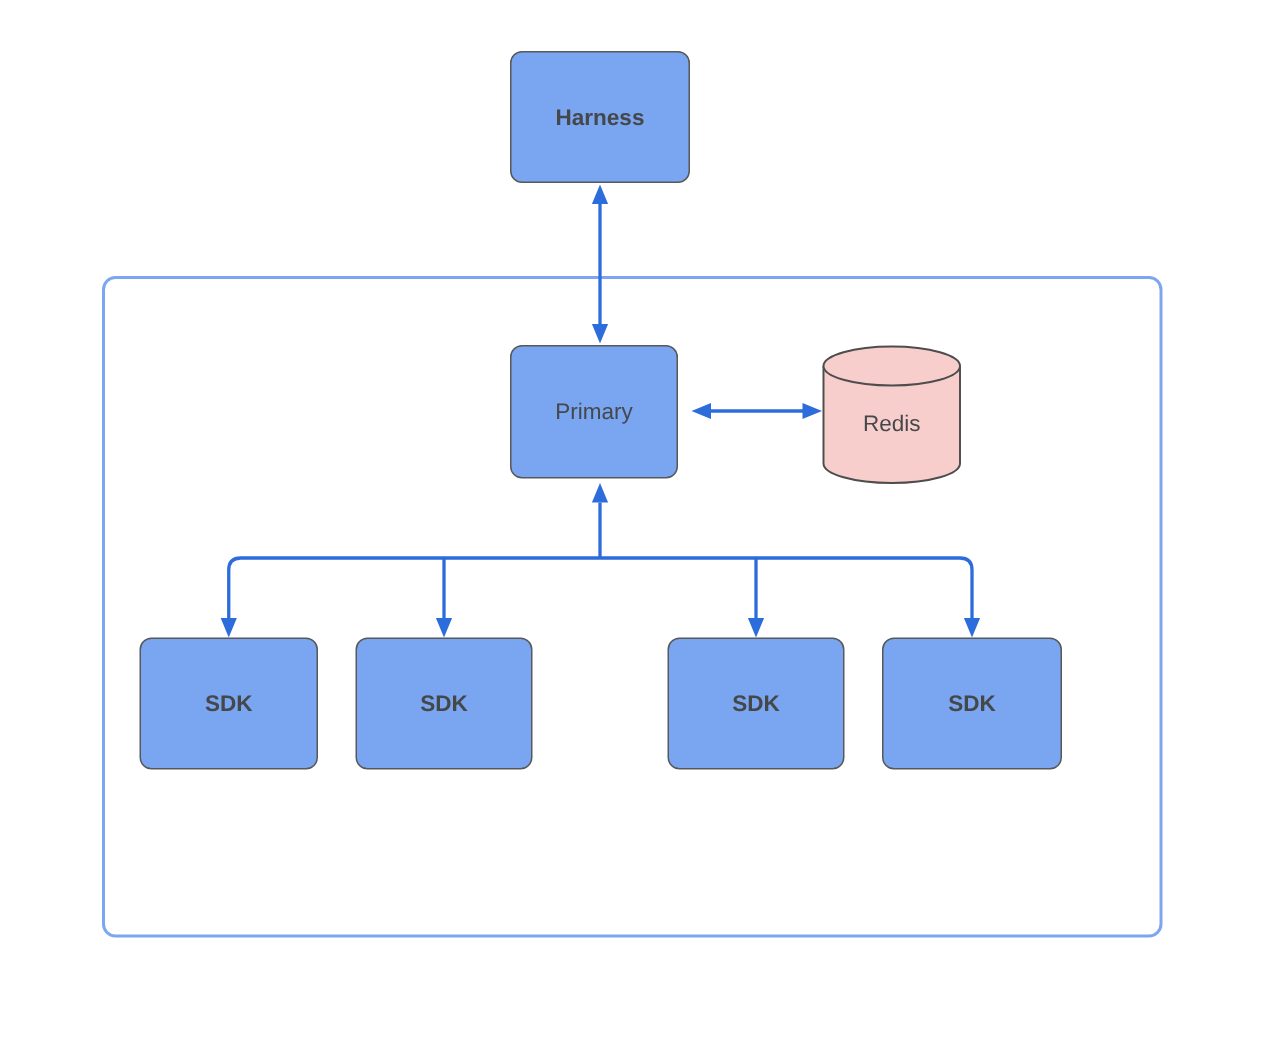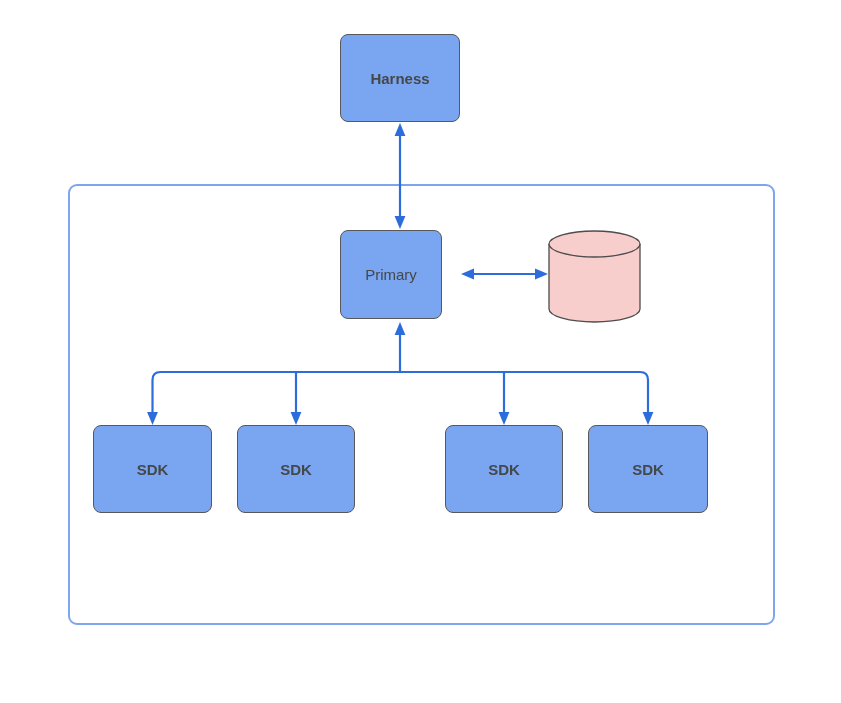--- a/index.html
+++ b/index.html
@@ -48,21 +48,21 @@
     z-index:3;
   }
   .label{
     color:var(--label-text);
     font-size:15px;
     line-height:1;
     white-space:nowrap;
   }
   .bold{font-weight:bold;}
   .node-harness{left:340px;top:34px;width:120px;height:88px;}
-  .node-primary{left:340px;top:230px;width:102px;height:89px;}
+  .node-primary{left:340px;top:230px;width:112px;height:89px;}
   .node-sdk1{left:93px;top:425px;width:119px;height:88px;}
   .node-sdk2{left:237px;top:425px;width:118px;height:88px;}
   .node-sdk3{left:445px;top:425px;width:118px;height:88px;}
   .node-sdk4{left:588px;top:425px;width:120px;height:88px;}
   .redis-label-wrap{
     position:absolute;
     left:549px;top:230px;width:91px;height:92px;
     display:flex;align-items:center;justify-content:center;
     padding-top:12px;box-sizing:border-box;
     z-index:3;
@@ -121,20 +121,23 @@
   </svg>
 
   <div class="node node-harness">
     <span class="label bold">Harness</span>
   </div>
 
   <div class="node node-primary">
     <span class="label">Primary</span>
   </div>
 
+  <div class="redis-label-wrap">
+    <span class="label">Redis</span>
+  </div>
 
   <div class="node node-sdk1">
     <span class="label bold">SDK</span>
   </div>
   <div class="node node-sdk2">
     <span class="label bold">SDK</span>
   </div>
   <div class="node node-sdk3">
     <span class="label bold">SDK</span>
   </div>

